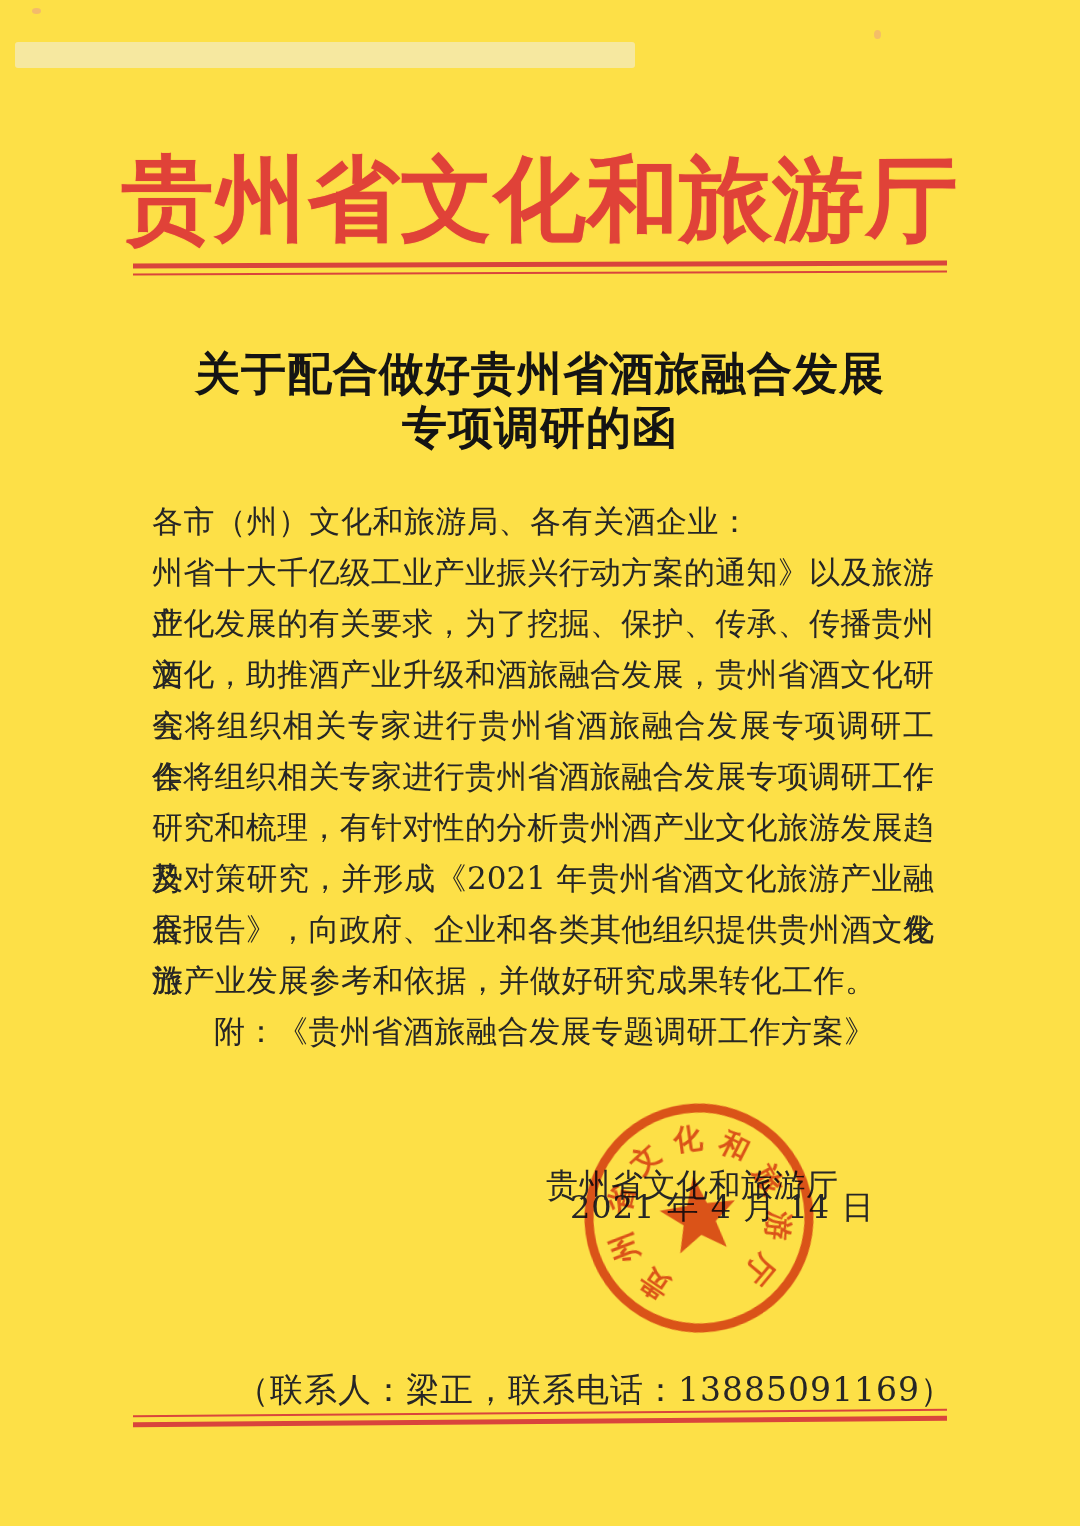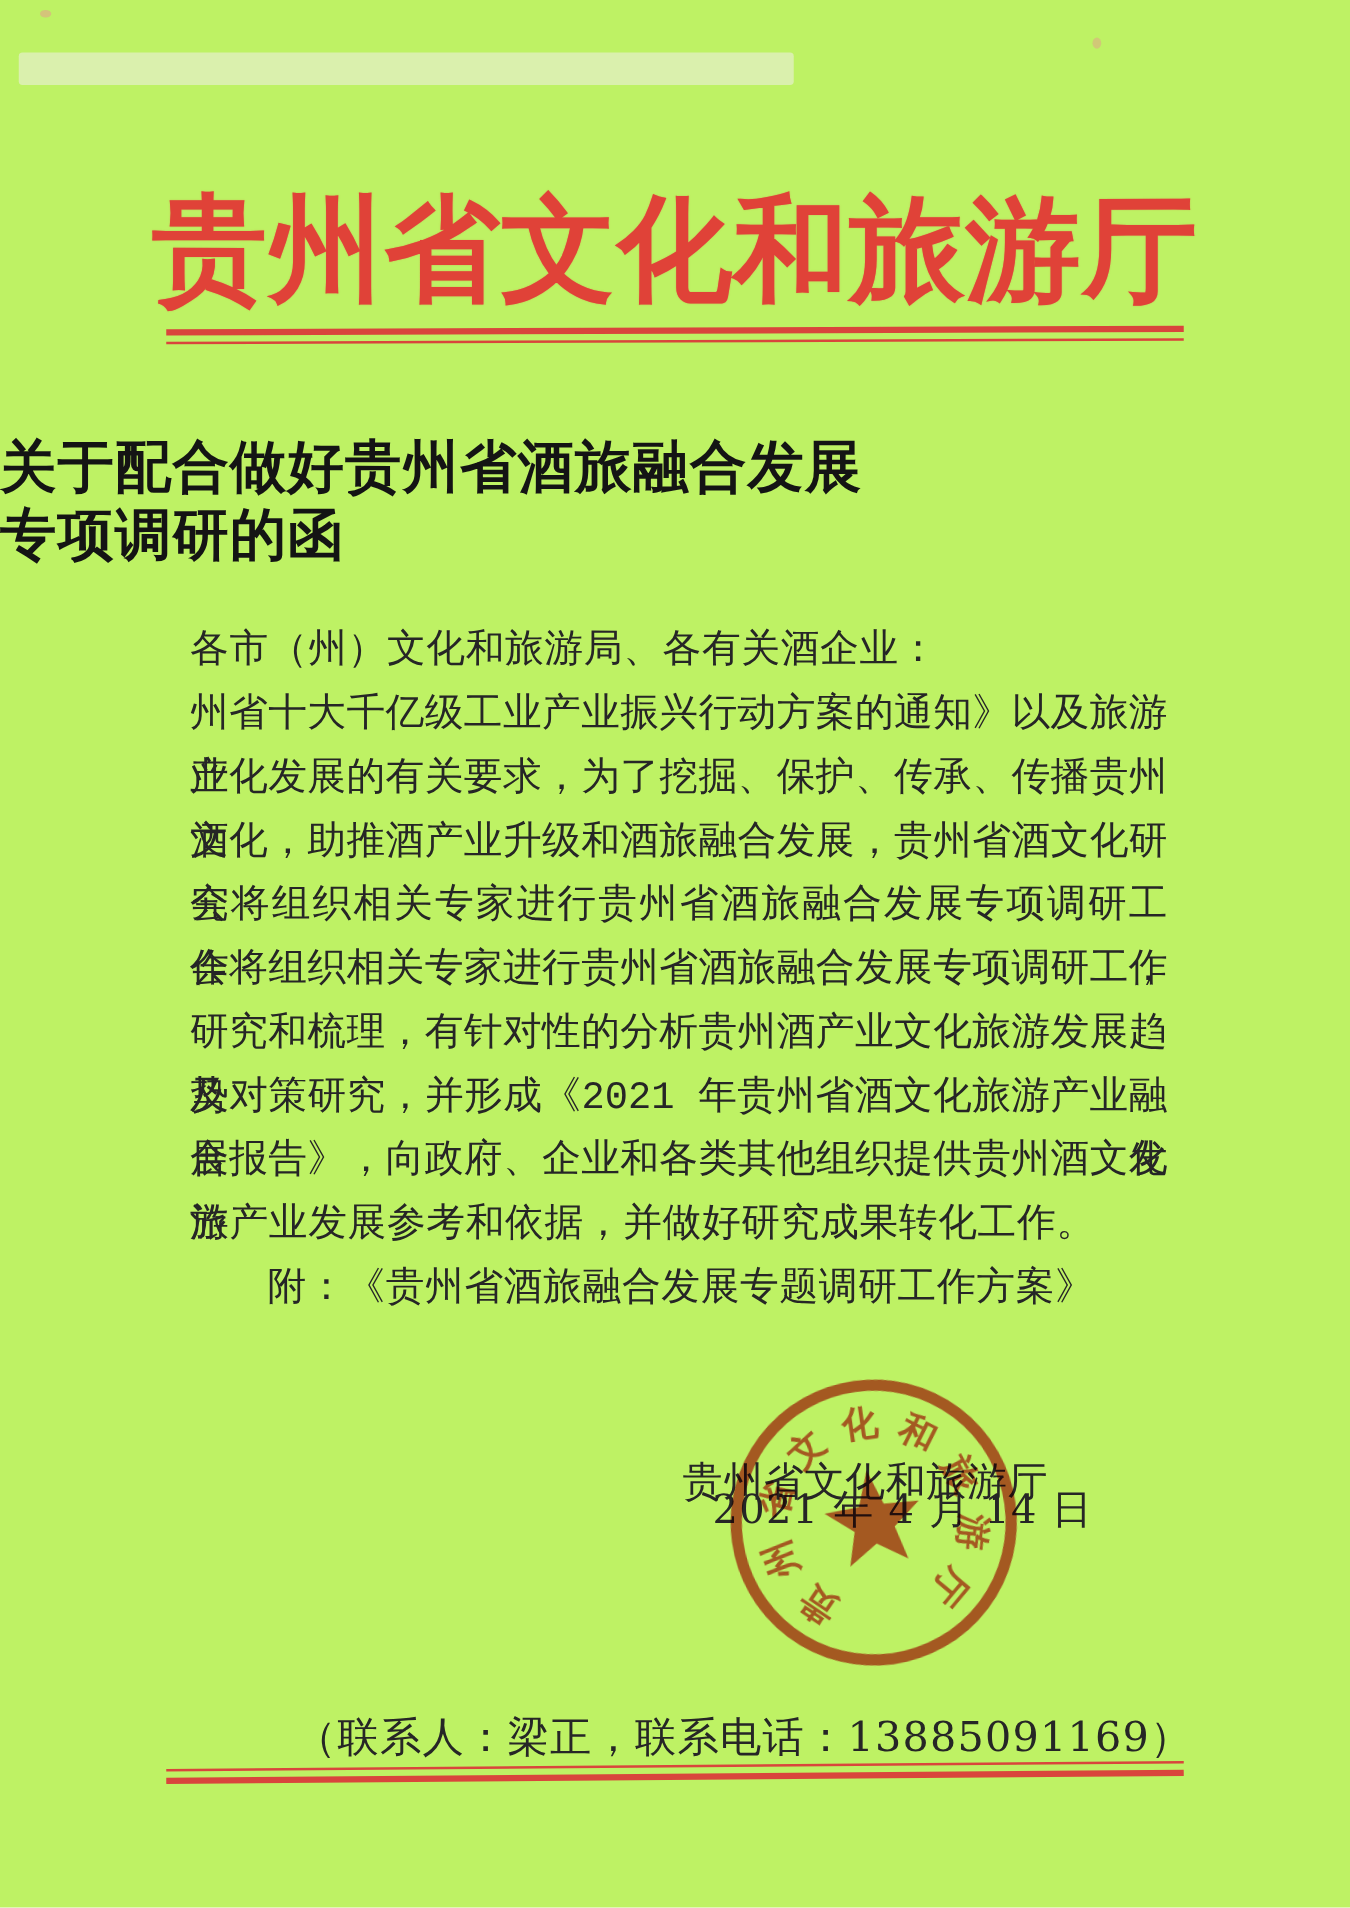--- a/index.html
+++ b/index.html
@@ -4,54 +4,53 @@
 <style>
   html,body{margin:0;padding:0;}
   body{
     width:1080px;height:1526px;
     background:#f6f5f2;
     font-family:"DejaVu Serif","Liberation Serif",serif;
     position:relative;overflow:hidden;
   }
   .page{
     position:absolute;left:0;top:0;width:1080px;height:1526px;
-    background:#bef264;
+    background:#fde047;
   }
   
   .letterhead{
     position:absolute;left:0;top:138px;width:1080px;
     text-align:center;
     font-size:92px;font-weight:bold;
     letter-spacing:1px;
     color:#e04238;
     text-shadow:0 0 1px rgba(224,66,56,.55);
     white-space:nowrap;
   }
   .rule{position:absolute;left:133px;width:814px;background:#d9453c;}
   .rule-top-thick{top:262px;height:5px;transform:rotate(-0.2deg);}
   .rule-top-thin{top:272px;height:2px;transform:rotate(-0.2deg);}
   .rule-bot-thin{top:1412px;height:2px;transform:rotate(-0.45deg);}
   .rule-bot-thick{top:1419px;height:5px;transform:rotate(-0.45deg);}
   
   .doc-title{
-    position:absolute;left:0;width:1080px;
+    position:absolute;left:0;width:1080px;text-align:center;
     font-size:45px;font-weight:900;color:#141414;
     letter-spacing:1px;white-space:nowrap;
   }
   .doc-title.l1{top:344px;}
   .doc-title.l2{top:398px;}
   
   .body-block{
     position:absolute;left:152px;top:496px;width:782px;
     font-size:31px;color:#262626;
   }
   .body-line{
     height:51px;line-height:51px;white-space:nowrap;
     letter-spacing:0.5px;
-    font-family:Liberation Mono, monospace;
   }
   .body-line.fill{
     white-space:normal;
     text-align:justify;
     text-align-last:justify;
     text-justify:inter-ideograph;
     letter-spacing:0;
   }
   .body-line.indent{text-indent:2em;}
   

